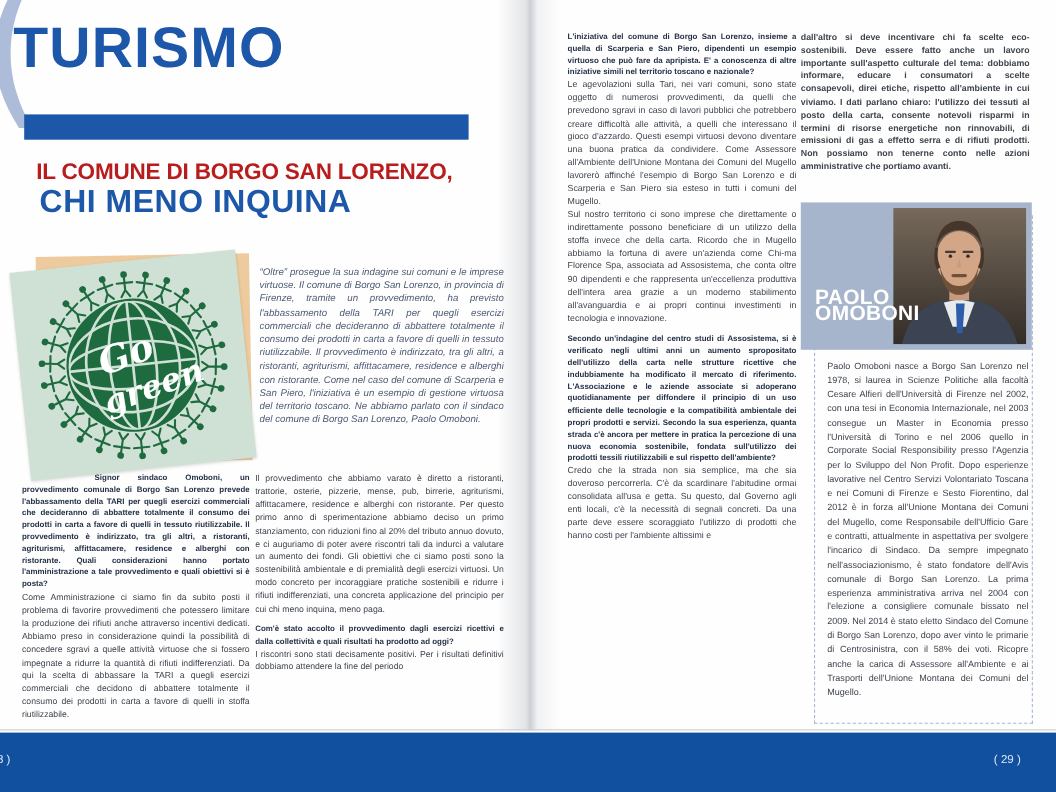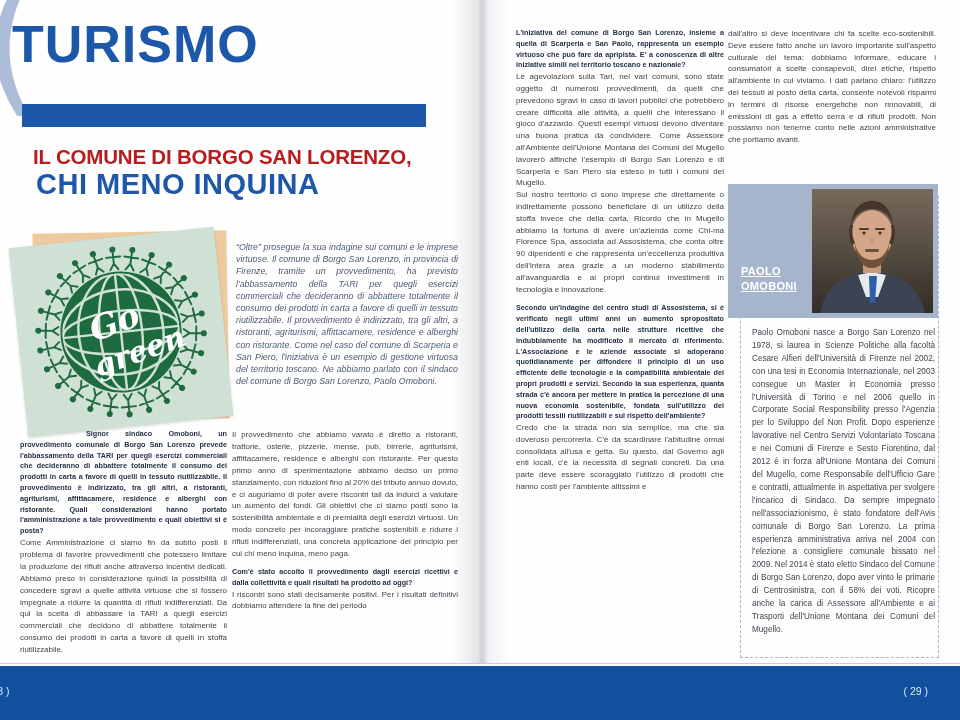--- a/index.html
+++ b/index.html
@@ -27,25 +27,25 @@
   .col p.q{font-weight:700;color:#1f2c42;margin-top:7px;}
   .col p.q:first-child{margin-top:0;}
   .lp p.a{font-size:7.9px;line-height:11.9px;}
   .lp p.q{font-size:7.2px;line-height:10.8px;}
   .rp p.a{font-size:8px;line-height:11.8px;}
   .rp p.q{font-size:7.2px;line-height:10.8px;margin-top:8px;}
   #lcol1{left:20px;top:429px;width:207px;height:226px;overflow:hidden;}
   #lcol1 p.q:first-child{text-indent:66px;}
   #lcol2{left:232px;top:429px;width:226px;height:226px;overflow:hidden;}
   #rcol1{left:516px;top:28px;width:208px;height:634px;overflow:hidden;}
-  #rcol2top{left:728px;top:28px;width:208px;height:152px;overflow:hidden;}
+  #rcol2top{left:728px;top:28px;width:208px;height:152px;overflow:hidden;font-weight:bold;}
   
   #dash-box{left:740px;top:196px;width:197px;height:460px;border:1px dashed #a5b8cf;}
   #profile-panel{left:728px;top:184px;width:210px;height:134px;background:#a6b5cc;}
-  #profile-name{left:741px;top:264px;font-size:11px;font-weight:700;color:#ffffff;line-height:14.5px;letter-spacing:0.3px;text-decoration:underline;}
+  #profile-name{left:741px;top:264px;font-size:19px;font-weight:700;color:#ffffff;line-height:14.5px;letter-spacing:0.3px;}
   #portrait{left:812px;top:189px;width:121px;height:124px;}
   #portrait svg{width:100%;height:100%;display:block;}
   #bio{left:752px;top:327px;width:183px;height:326px;overflow:hidden;font-size:8.2px;line-height:12.9px;text-align:justify;color:#3e444d;}
   
   #gutter{left:452px;top:0;width:58px;height:664px;
           background:linear-gradient(to right,rgba(90,100,115,0) 0%,rgba(90,100,115,0.16) 44%,rgba(90,100,115,0.30) 52%,rgba(90,100,115,0.08) 63%,rgba(90,100,115,0) 100%);}
   #footer-line{left:0;top:663px;width:960px;height:1px;background:#c9ccd2;}
   #footer-bar{left:0;top:666px;width:960px;height:54px;background:#10509e;}
   #pn-left{position:absolute;left:-15px;top:19px;font-size:10.5px;color:#dfe9f6;}
   #pn-right{position:absolute;right:32px;top:19px;font-size:10.5px;color:#dfe9f6;}
@@ -123,21 +123,21 @@
     <p class="q">Signor sindaco Omoboni, un provvedimento comunale di Borgo San Lorenzo prevede l'abbassamento della TARI per quegli esercizi commerciali che decideranno di abbattere totalmente il consumo dei prodotti in carta a favore di quelli in tessuto riutilizzabile. Il provvedimento è indirizzato, tra gli altri, a ristoranti, agriturismi, affittacamere, residence e alberghi con ristorante. Quali considerazioni hanno portato l'amministrazione a tale provvedimento e quali obiettivi si è posta?</p>
     <p class="a">Come Amministrazione ci siamo fin da subito posti il problema di favorire provvedimenti che potessero limitare la produzione dei rifiuti anche attraverso incentivi dedicati. Abbiamo preso in considerazione quindi la possibilità di concedere sgravi a quelle attività virtuose che si fossero impegnate a ridurre la quantità di rifiuti indifferenziati. Da qui la scelta di abbassare la TARI a quegli esercizi commerciali che decidono di abbattere totalmente il consumo dei prodotti in carta a favore di quelli in stoffa riutilizzabile.</p>
   </div>
   <div class="abs col lp" id="lcol2">
     <p class="a">Il provvedimento che abbiamo varato è diretto a ristoranti, trattorie, osterie, pizzerie, mense, pub, birrerie, agriturismi, affittacamere, residence e alberghi con ristorante. Per questo primo anno di sperimentazione abbiamo deciso un primo stanziamento, con riduzioni fino al 20% del tributo annuo dovuto, e ci auguriamo di poter avere riscontri tali da indurci a valutare un aumento dei fondi. Gli obiettivi che ci siamo posti sono la sostenibilità ambientale e di premialità degli esercizi virtuosi. Un modo concreto per incoraggiare pratiche sostenibili e ridurre i rifiuti indifferenziati, una concreta applicazione del principio per cui chi meno inquina, meno paga.</p>
     <p class="q">Com'è stato accolto il provvedimento dagli esercizi ricettivi e dalla collettività e quali risultati ha prodotto ad oggi?</p>
     <p class="a">I riscontri sono stati decisamente positivi. Per i risultati definitivi dobbiamo attendere la fine del periodo</p>
   </div>
 
   <div class="abs col rp" id="rcol1">
-    <p class="q">L'iniziativa del comune di Borgo San Lorenzo, insieme a quella di Scarperia e San Paolo, rappresenta un esempio virtuoso che può fare da apripista. E' a conoscenza di altre iniziative simili nel territorio toscano e nazionale?</p>
+    <p class="q">L'iniziativa del comune di Borgo San Lorenzo, insieme a quella di Scarperia e San Piero, dipendenti un esempio virtuoso che può fare da apripista. E' a conoscenza di altre iniziative simili nel territorio toscano e nazionale?</p>
     <p class="a">Le agevolazioni sulla Tari, nei vari comuni, sono state oggetto di numerosi provvedimenti, da quelli che prevedono sgravi in caso di lavori pubblici che potrebbero creare difficoltà alle attività, a quelli che interessano il gioco d'azzardo. Questi esempi virtuosi devono diventare una buona pratica da condividere. Come Assessore all'Ambiente dell'Unione Montana dei Comuni del Mugello lavorerò affinché l'esempio di Borgo San Lorenzo e di Scarperia e San Piero sia esteso in tutti i comuni del Mugello.</p>
     <p class="a">Sul nostro territorio ci sono imprese che direttamente o indirettamente possono beneficiare di un utilizzo della stoffa invece che della carta. Ricordo che in Mugello abbiamo la fortuna di avere un'azienda come Chi-ma Florence Spa, associata ad Assosistema, che conta oltre 90 dipendenti e che rappresenta un'eccellenza produttiva dell'intera area grazie a un moderno stabilimento all'avanguardia e ai propri continui investimenti in tecnologia e innovazione.</p>
     <p class="q">Secondo un'indagine del centro studi di Assosistema, si è verificato negli ultimi anni un aumento spropositato dell'utilizzo della carta nelle strutture ricettive che indubbiamente ha modificato il mercato di riferimento. L'Associazione e le aziende associate si adoperano quotidianamente per diffondere il principio di un uso efficiente delle tecnologie e la compatibilità ambientale dei propri prodotti e servizi. Secondo la sua esperienza, quanta strada c'è ancora per mettere in pratica la percezione di una nuova economia sostenibile, fondata sull'utilizzo dei prodotti tessili riutilizzabili e sul rispetto dell'ambiente?</p>
     <p class="a">Credo che la strada non sia semplice, ma che sia doveroso percorrerla. C'è da scardinare l'abitudine ormai consolidata all'usa e getta. Su questo, dal Governo agli enti locali, c'è la necessità di segnali concreti. Da una parte deve essere scoraggiato l'utilizzo di prodotti che hanno costi per l'ambiente altissimi e</p>
   </div>
   <div class="abs col rp" id="rcol2top">
     <p class="a">dall'altro si deve incentivare chi fa scelte eco-sostenibili. Deve essere fatto anche un lavoro importante sull'aspetto culturale del tema: dobbiamo informare, educare i consumatori a scelte consapevoli, direi etiche, rispetto all'ambiente in cui viviamo. I dati parlano chiaro: l'utilizzo dei tessuti al posto della carta, consente notevoli risparmi in termini di risorse energetiche non rinnovabili, di emissioni di gas a effetto serra e di rifiuti prodotti. Non possiamo non tenerne conto nelle azioni amministrative che portiamo avanti.</p>
   </div>
 
   <div class="abs" id="dash-box"></div>

